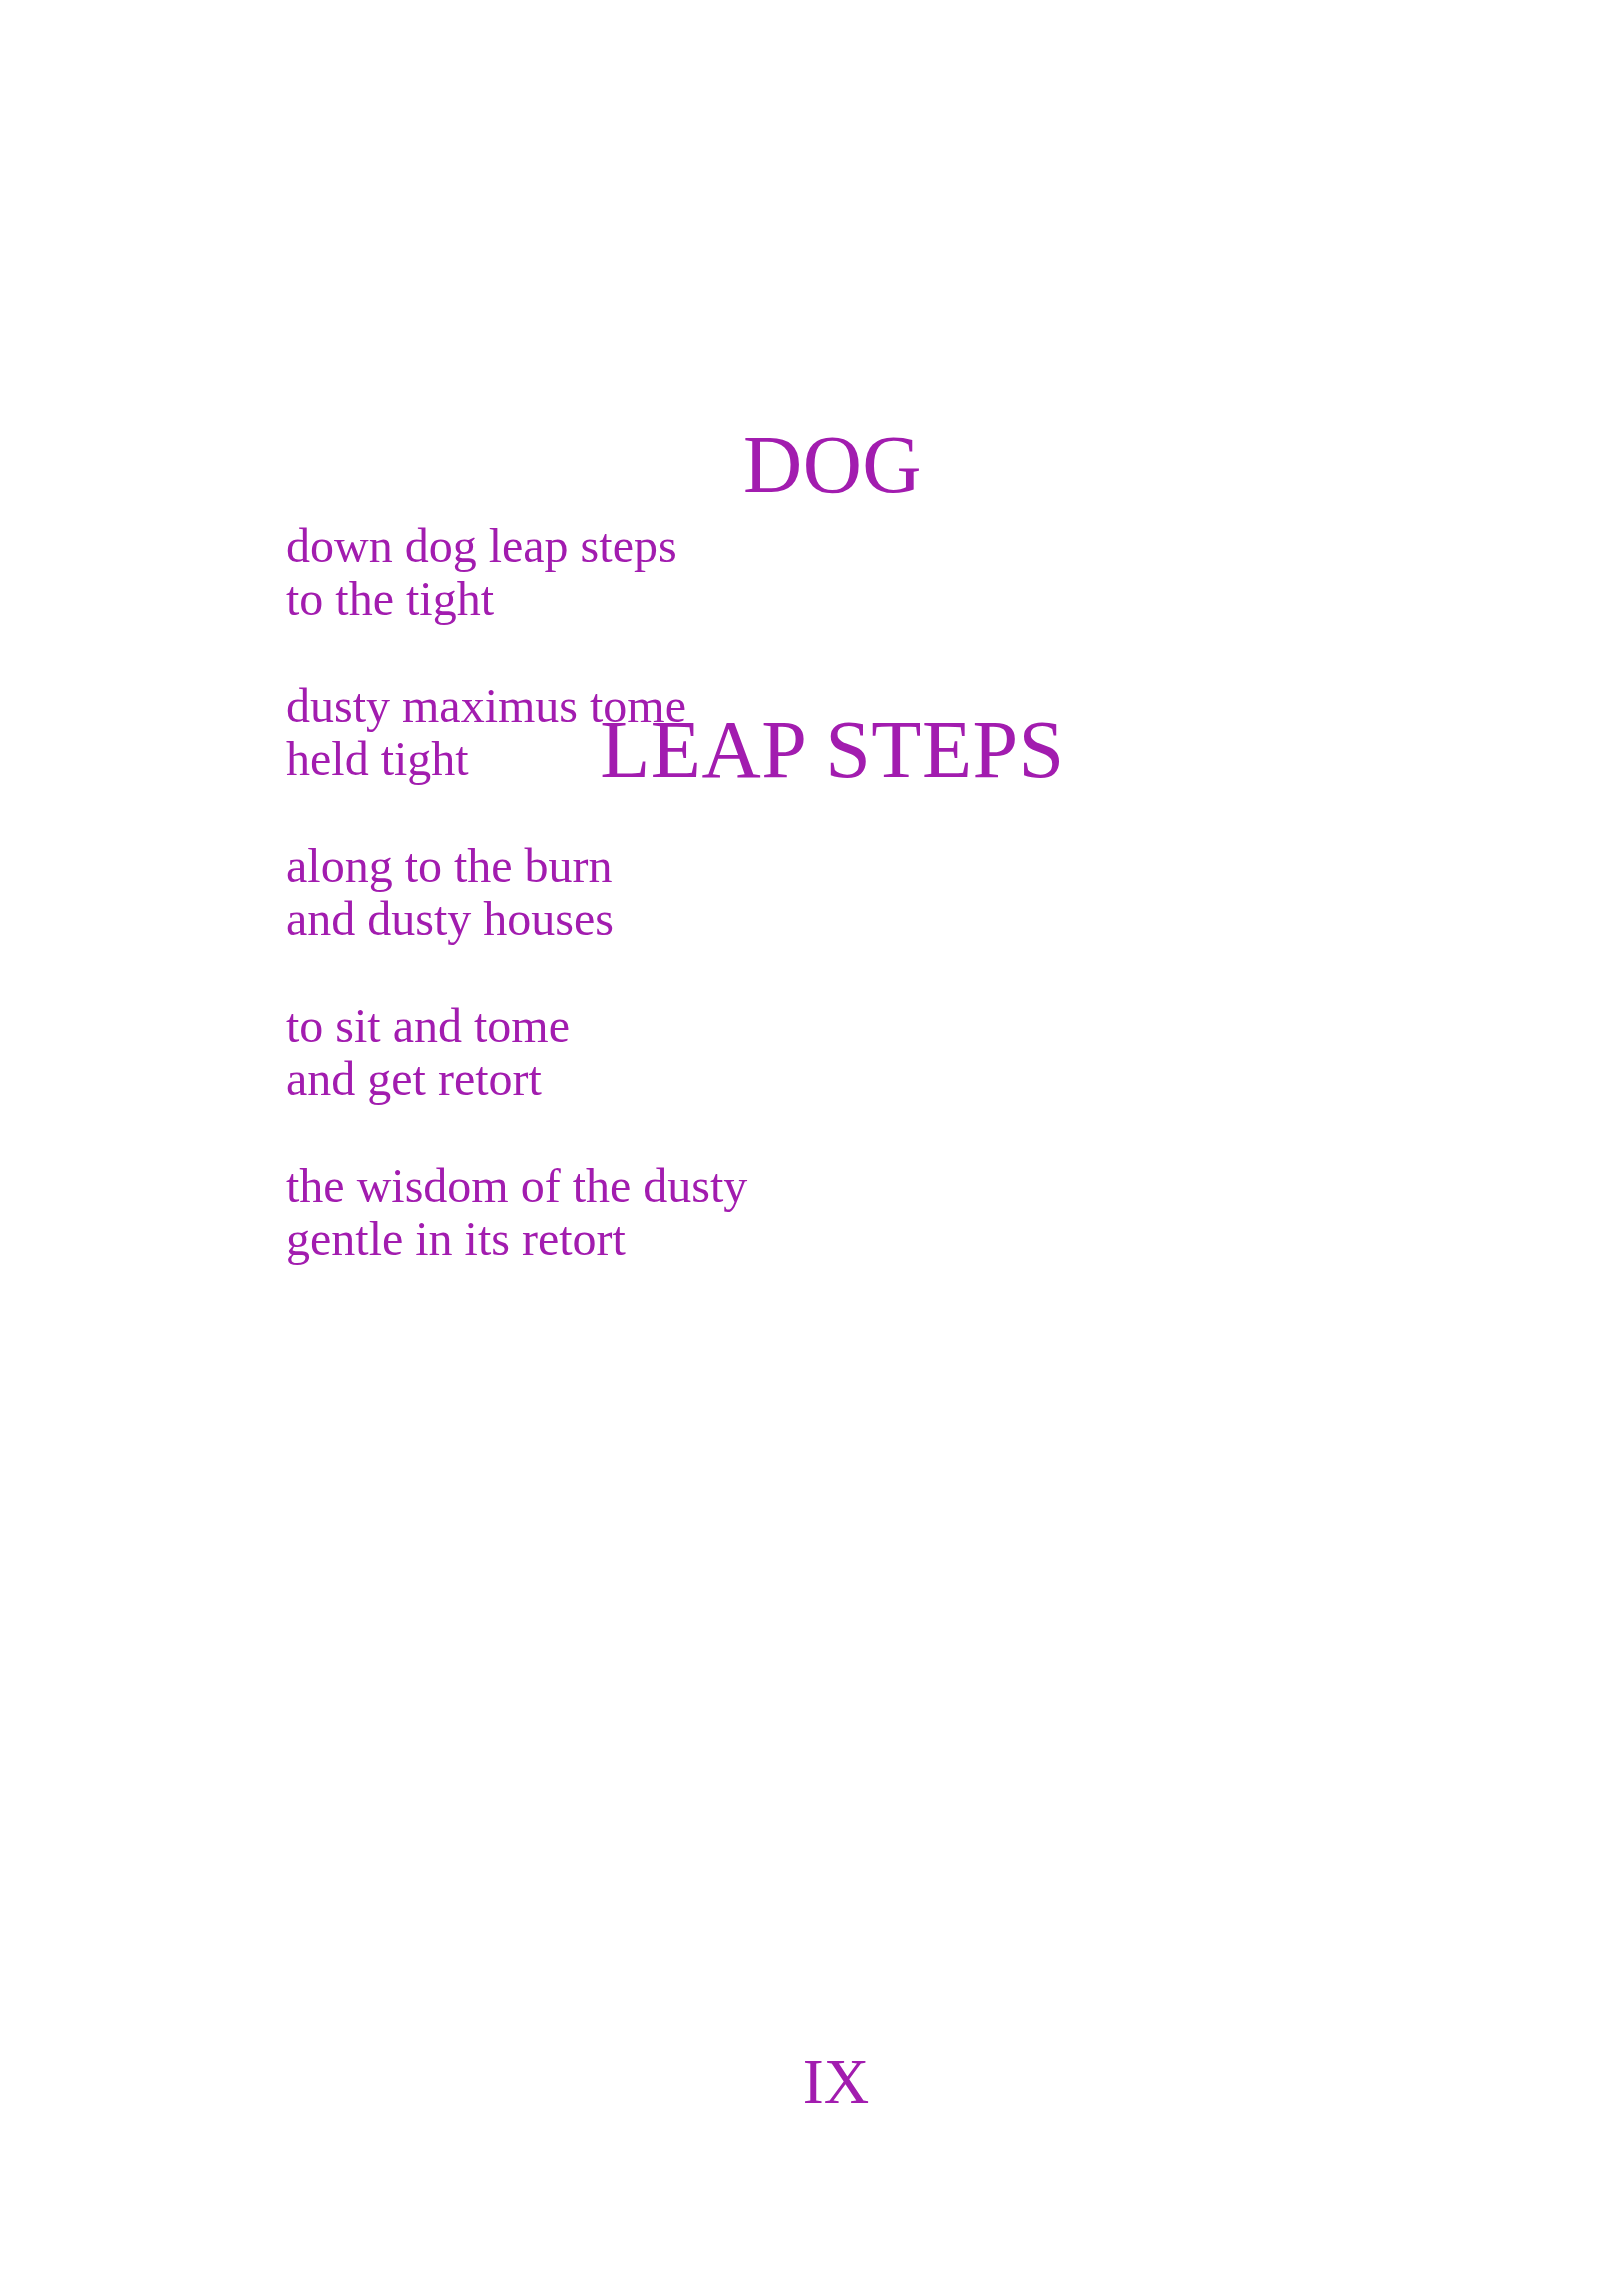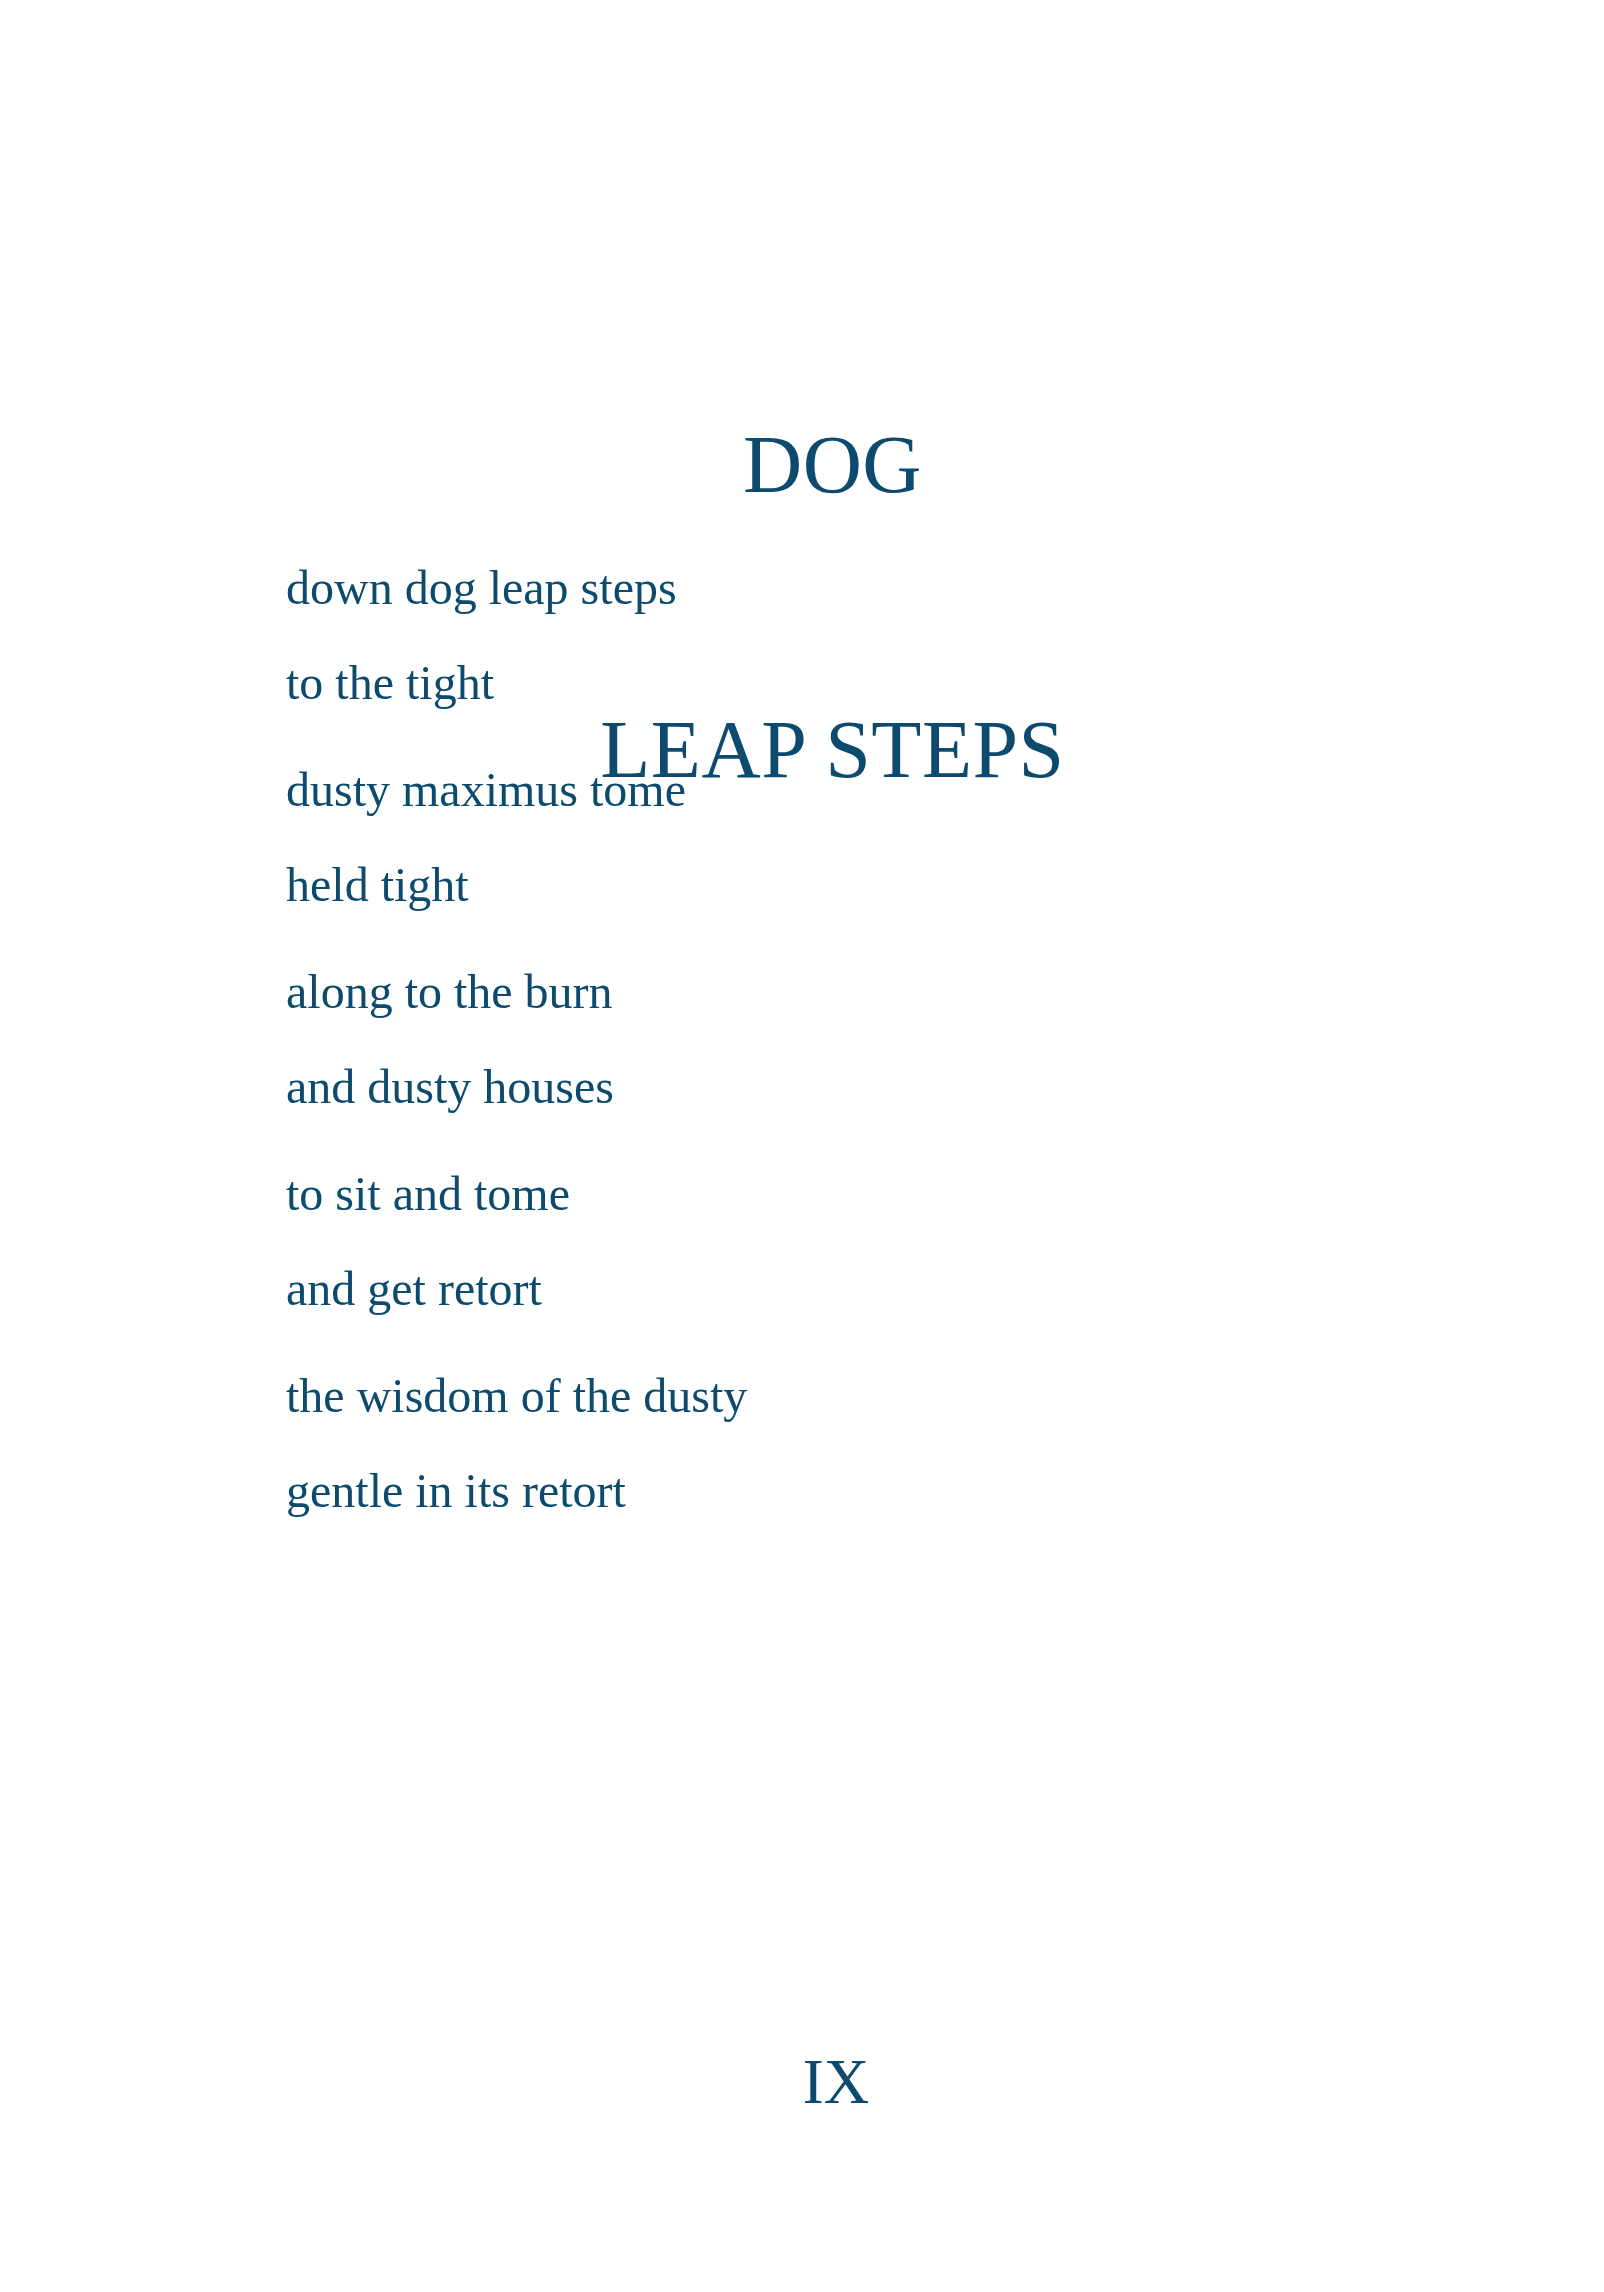--- a/index.html
+++ b/index.html
@@ -5,21 +5,21 @@
   html, body {
     margin: 0;
     padding: 0;
     background: #ffffff;
   }
   .page {
     position: relative;
     width: 1605px;
     height: 2292px;
     background: #ffffff;
-    color: #0c4a6e;
+    color: #a21caf;
     font-family: "Liberation Serif", serif;
     overflow: hidden;
   }
   
   .title {
     position: absolute;
     top: 227px;
     left: 0;
     width: 100%;
     box-sizing: border-box;
@@ -36,21 +36,20 @@
     top: 519px;
     left: 286px;
     font-size: 48px;
     line-height: 53px;
   }
   .stanza {
     margin: 0 0 54px 0;
   }
   .poem-line {
     white-space: pre;
-    margin-top: 42px;
   }
   
   .pageno {
     position: absolute;
     top: 2051px;
     left: 16px;
     width: 100%;
     box-sizing: border-box;
     padding-left: 35px;
     text-align: center;

